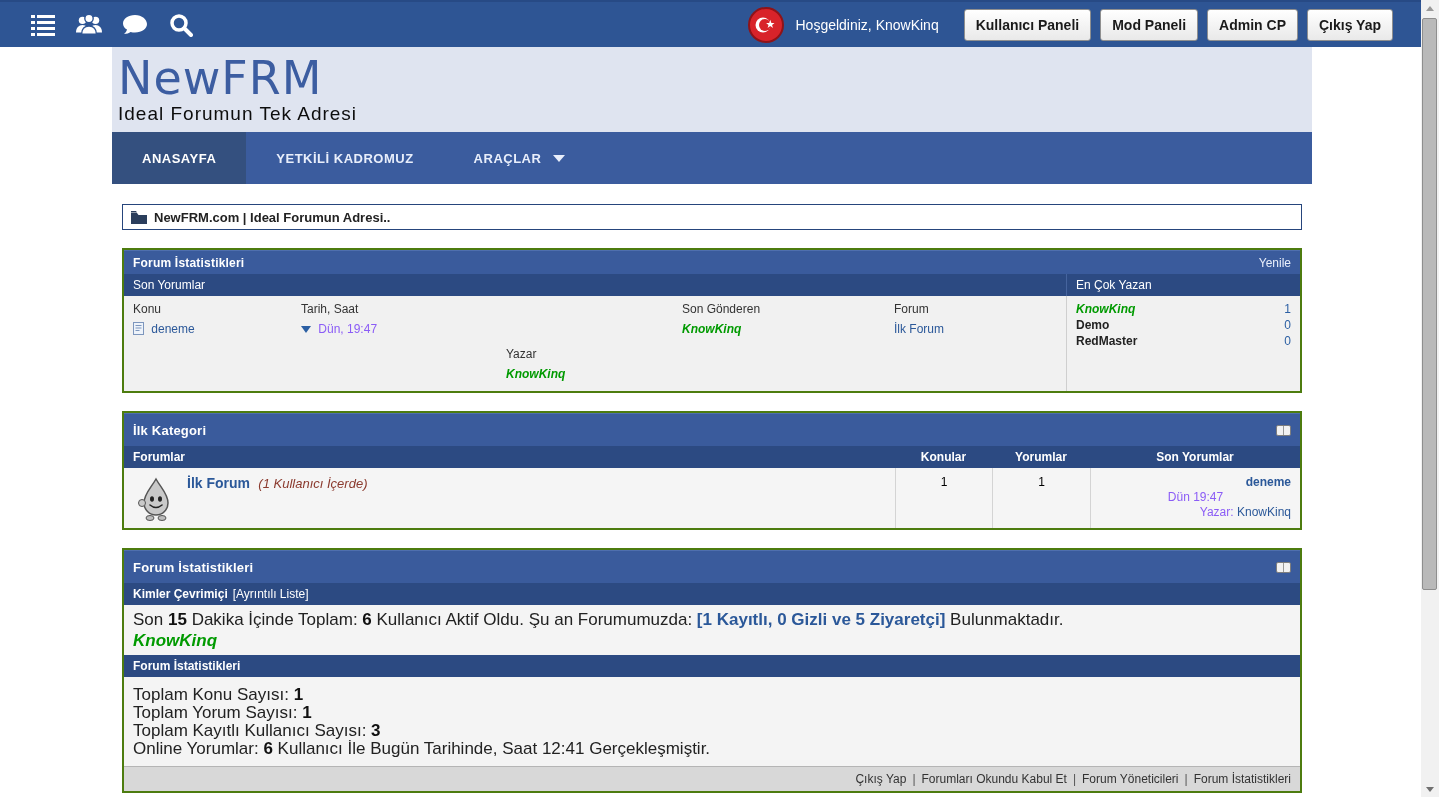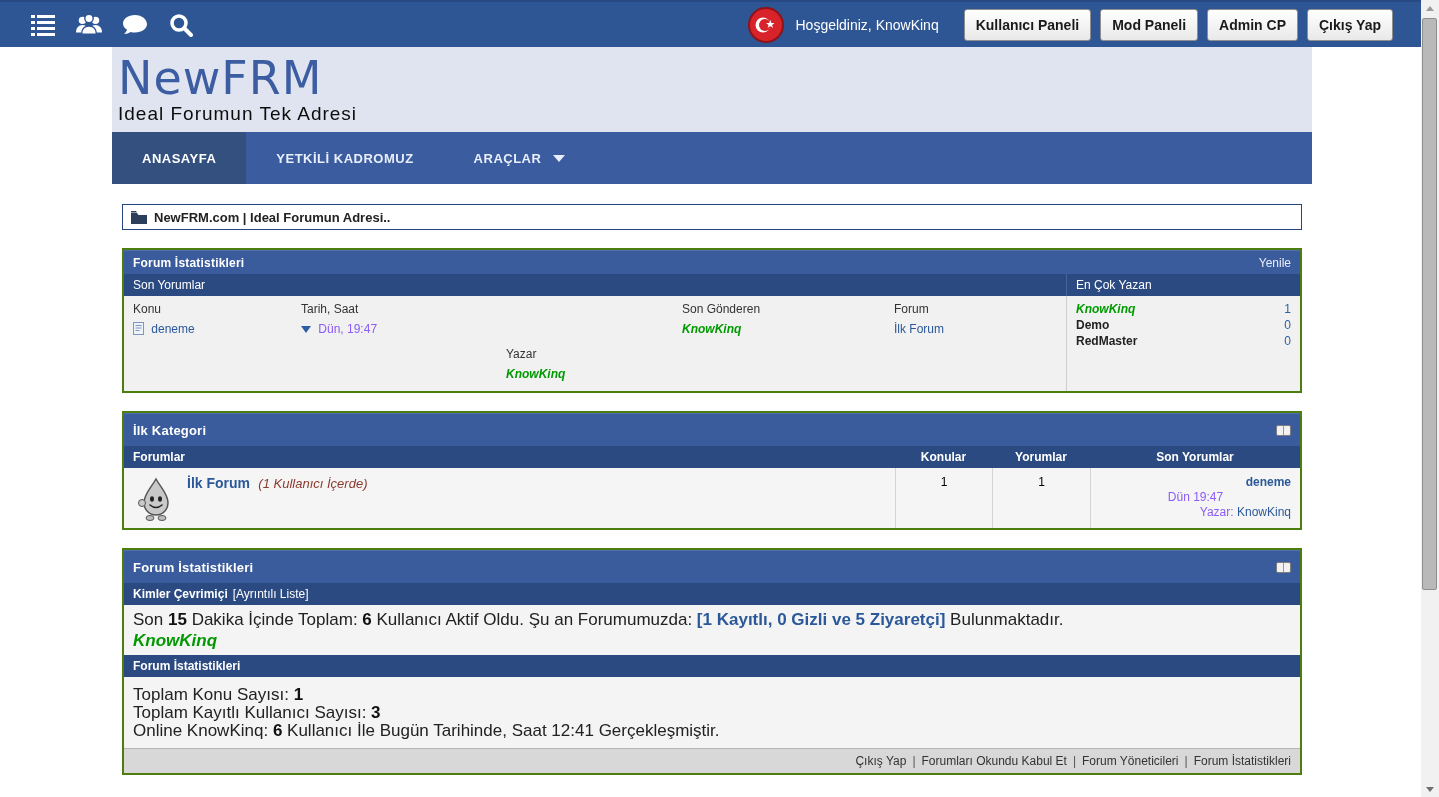--- a/index.html
+++ b/index.html
@@ -307,22 +307,23 @@
       <div class="stats-body">
         <div><span>Son </span><b>15</b><span> Dakika İçinde Toplam: </span><b>6</b><span> Kullanıcı Aktif Oldu. Şu an Forumumuzda: </span><a class="link" style="font-weight:bold">[1 Kayıtlı, 0 Gizli ve 5 Ziyaretçi]</a><span> Bulunmaktadır.</span></div>
         <div class="online-user-line"><a class="green-user">KnowKinq</a></div>
       </div>
 
       <div class="subhead">
         <div class="cell" style="font-weight:bold">Forum İstatistikleri</div>
       </div>
       <div class="stats-body">
         <div class="stat-line"><span>Toplam Konu Sayısı: </span><b>1</b></div>
+        <div class="stat-line"><span>Toplam Yorum Sayısı: </span><b>1</b></div>
         <div class="stat-line"><span>Toplam Kayıtlı Kullanıcı Sayısı: </span><b>3</b></div>
-        <div class="stat-line"><span>Online KnowKinq: </span><b>6</b><span> Kullanıcı İle Bugün Tarihinde, Saat 12:41 Gerçekleşmiştir.</span></div>
+        <div class="stat-line"><span>Online Yorumlar: </span><b>6</b><span> Kullanıcı İle Bugün Tarihinde, Saat 12:41 Gerçekleşmiştir.</span></div>
       </div>
 
       <div class="panel-footer">
         <a>Çıkış Yap</a><span class="sep"></span><a>Forumları Okundu Kabul Et</a><span class="sep"></span><a>Forum Yöneticileri</a><span class="sep"></span><a>Forum İstatistikleri</a>
       </div>
     </div>
 
   </div>
 </div>
 

